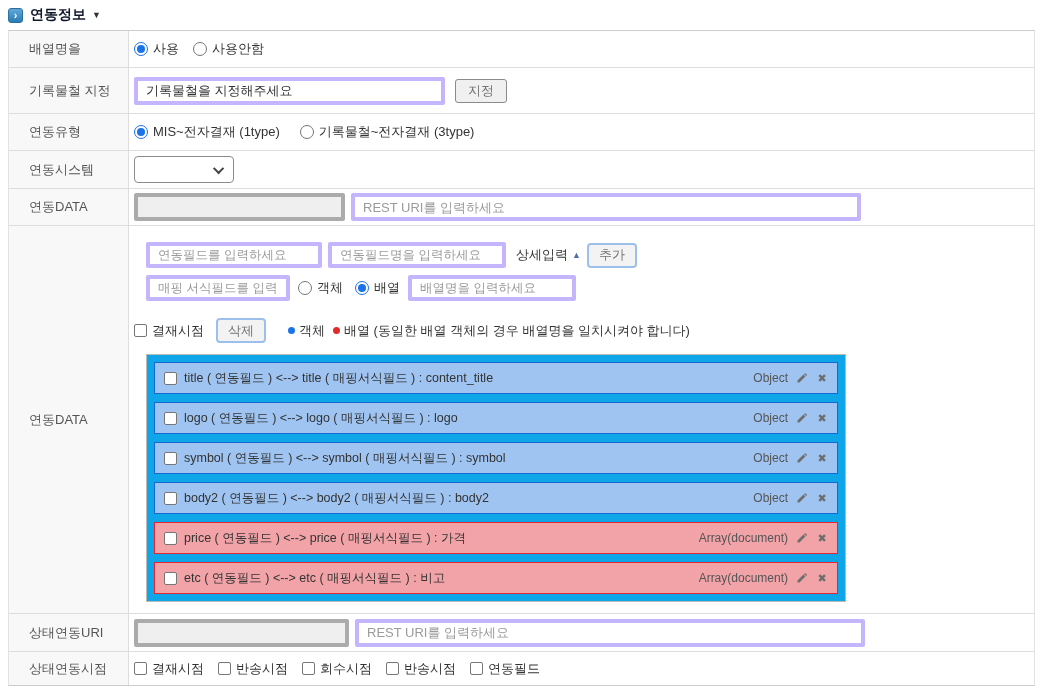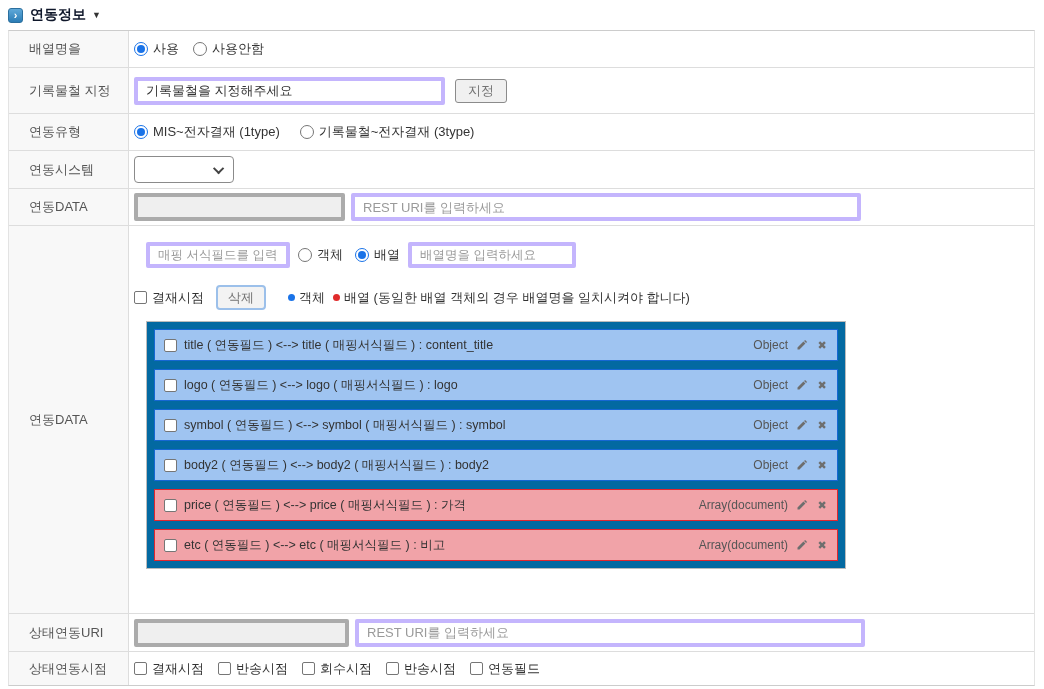--- a/index.html
+++ b/index.html
@@ -76,21 +76,21 @@
   .irow { display:flex; align-items:center; gap:6px; margin-left:12px; margin-bottom:7px; }
   .detail-lbl { margin-left:4px; color:#333; display:inline-flex; align-items:center; gap:4px; cursor:pointer; }
   .detail-caret { font-size:9px; color:#4d6fa5; }
   .crow { display:flex; align-items:center; gap:8px; margin-top:17px; }
   .legend { display:inline-flex; align-items:center; gap:4px; margin-left:14px; color:#333; }
   .dot { width:7px; height:7px; border-radius:50%; display:inline-block; }
   .dot.blue { background:#1a73e8; }
   .dot.red  { background:#e02b2b; }
 
   .list-box { margin-top:11px; margin-left:12px; width:700px; border:1px solid #bbb;
-              background:#0369a1; padding:7px; }
+              background:#0ea5e9; padding:7px; }
   .item {
     height:32px; display:flex; align-items:center; gap:7px; padding:0 9px;
     margin-bottom:8px; font-size:12.5px; color:#333;
   }
   .item:last-child { margin-bottom:0; }
   .item.object { background:#9fc4f1; border:1px solid #1667d3; }
   .item.array  { background:#f1a3a8; border:1px solid #e3262d; }
   .item .itext { white-space:nowrap; overflow:hidden; }
   .item .right { margin-left:auto; display:flex; align-items:center; gap:8px; color:#555; font-size:12px; }
   .icon-btn { width:12px; height:12px; display:inline-flex; align-items:center; justify-content:center; cursor:pointer; }
@@ -163,20 +163,29 @@
       <div class="cell-content">
         <input class="ti disabled" style="width: 211px;" disabled="">
         <input class="ti" style="width: 510px;" placeholder="REST URI를 입력하세요">
       </div>
     </div>
 
     <div class="row" style="height:388px">
       <div class="cell-label">연동DATA</div>
       <div class="cell-content data-cell">
 
+        <div class="irow">
+          <input class="ti sm" style="width: 176px;" placeholder="연동필드를 입력하세요">
+          <input class="ti sm" style="width: 178px;" placeholder="연동필드명을 입력하세요">
+          <span class="detail-lbl">
+            <span>상세입력</span>
+            <span class="detail-caret">▲</span>
+          </span>
+          <button class="btn blue">추가</button>
+        </div>
 
         <div class="irow">
           <input class="ti sm" style="width: 144px;" placeholder="매핑 서식필드를 입력하세요">
           <span class="opt" style="margin-left:2px">
             <span class="radio"></span>
             <span>객체</span>
           </span>
           <span class="opt" style="margin-left:6px">
             <span class="radio checked"></span>
             <span>배열</span>

